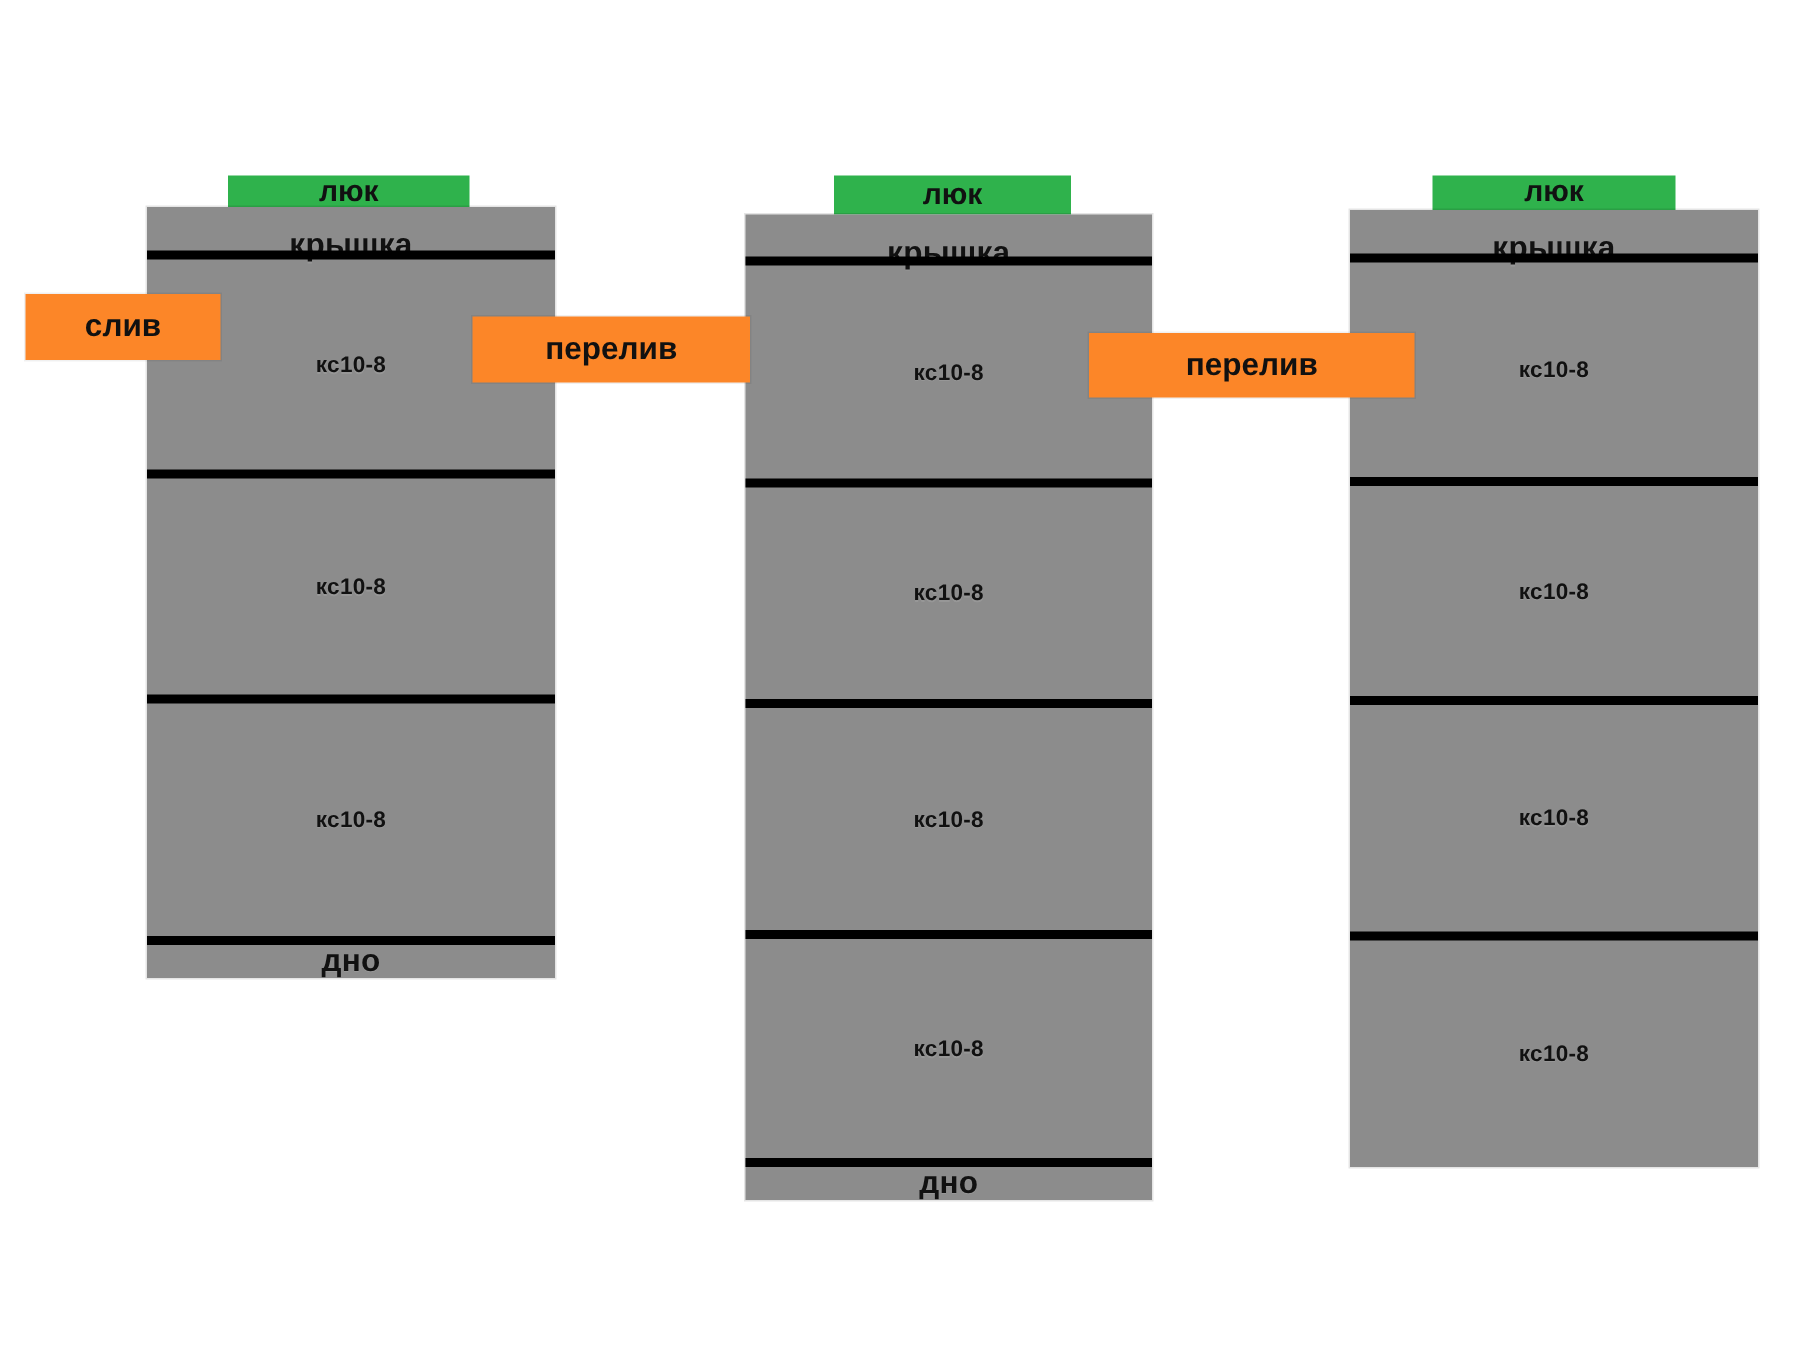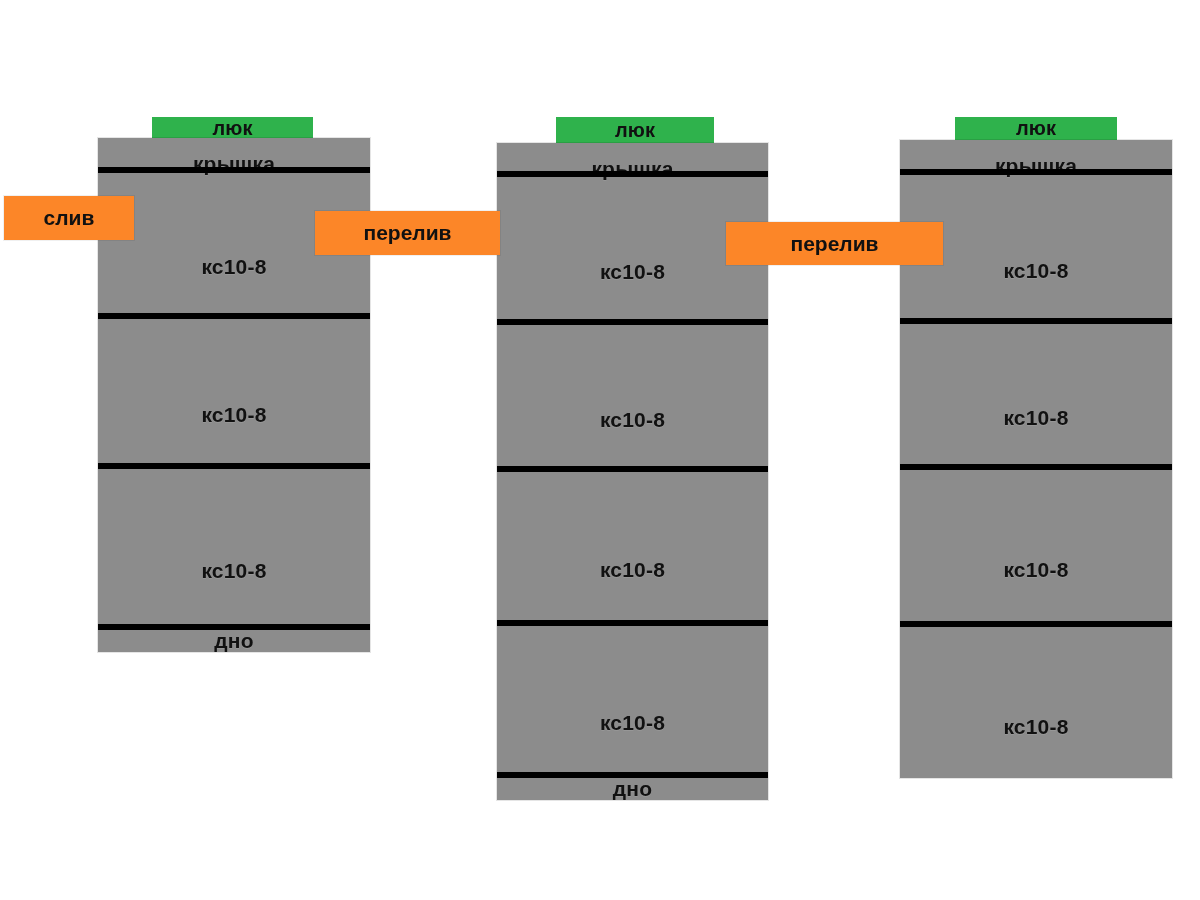--- a/index.html
+++ b/index.html
@@ -34,21 +34,21 @@
     left: 0;
     right: 0;
     display: flex;
     align-items: center;
     justify-content: center;
     color: #111111;
     font-weight: bold;
     letter-spacing: 0.2px;
     text-shadow: 0 1px 0 rgba(255,255,255,0.10);
   }
-  .band-ring  { font-size: 21px; margin-top: 24px; }
+  .band-ring  { font-size: 15px; }
   .band-lid   { font-size: 21px; align-items: flex-start; padding-top: 14px; }
   .band-floor { font-size: 21px; text-align: center; }
 
   
   .joint {
     position: absolute;
     left: 0;
     right: 0;
     height: 6px;
     background: #000000;
@@ -154,21 +154,21 @@
         <span>кс10-8</span>
       </div>
       <div class="band band-ring" style="top: 487px; height: 151px;">
         <span>кс10-8</span>
       </div>
       <div class="joint" style="top: 29px;"></div>
       <div class="joint" style="top: 178px;"></div>
       <div class="joint" style="top: 324px;"></div>
       <div class="joint" style="top: 481px;"></div>
     </div>
-    <div class="pipe" style="left: 4px; top: 196px; width: 130px; height: 44px;">
+    <div class="pipe" style="left: 17px; top: 196px; width: 130px; height: 44px;">
       <span>слив</span>
     </div>
     <div class="pipe" style="left: 315px; top: 211px; width: 185px; height: 44px;">
       <span>перелив</span>
     </div>
     <div class="pipe" style="left: 726px; top: 222px; width: 217px; height: 43px;">
       <span>перелив</span>
     </div>
   </div>
 

